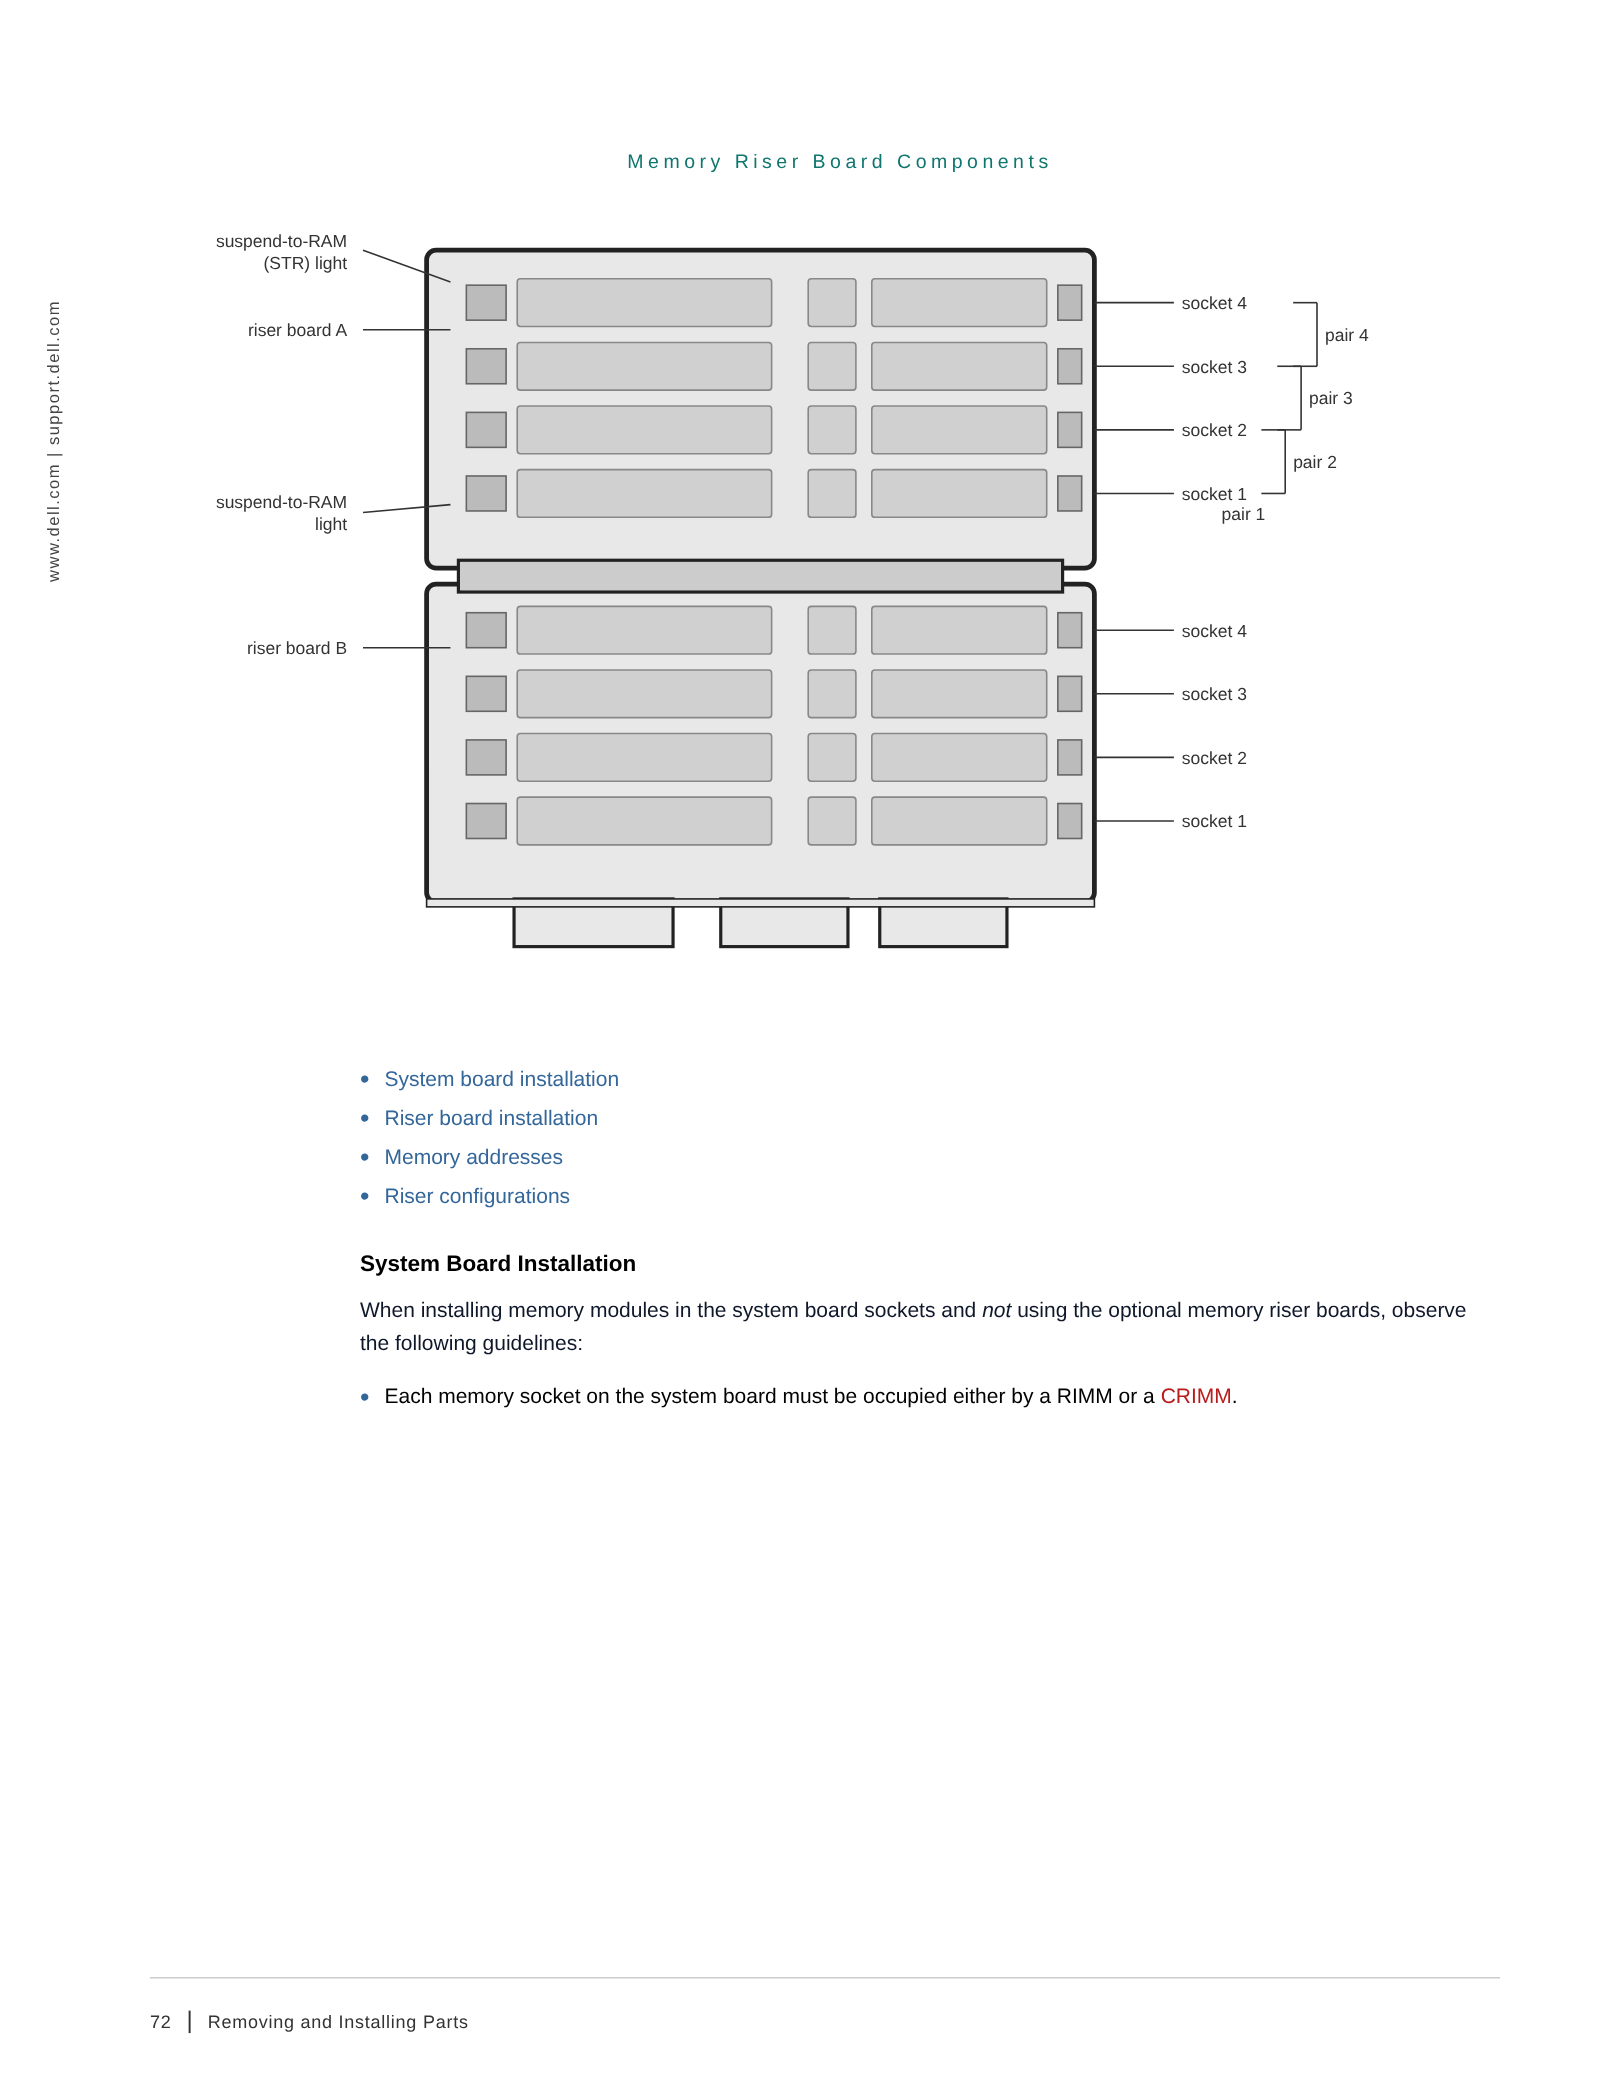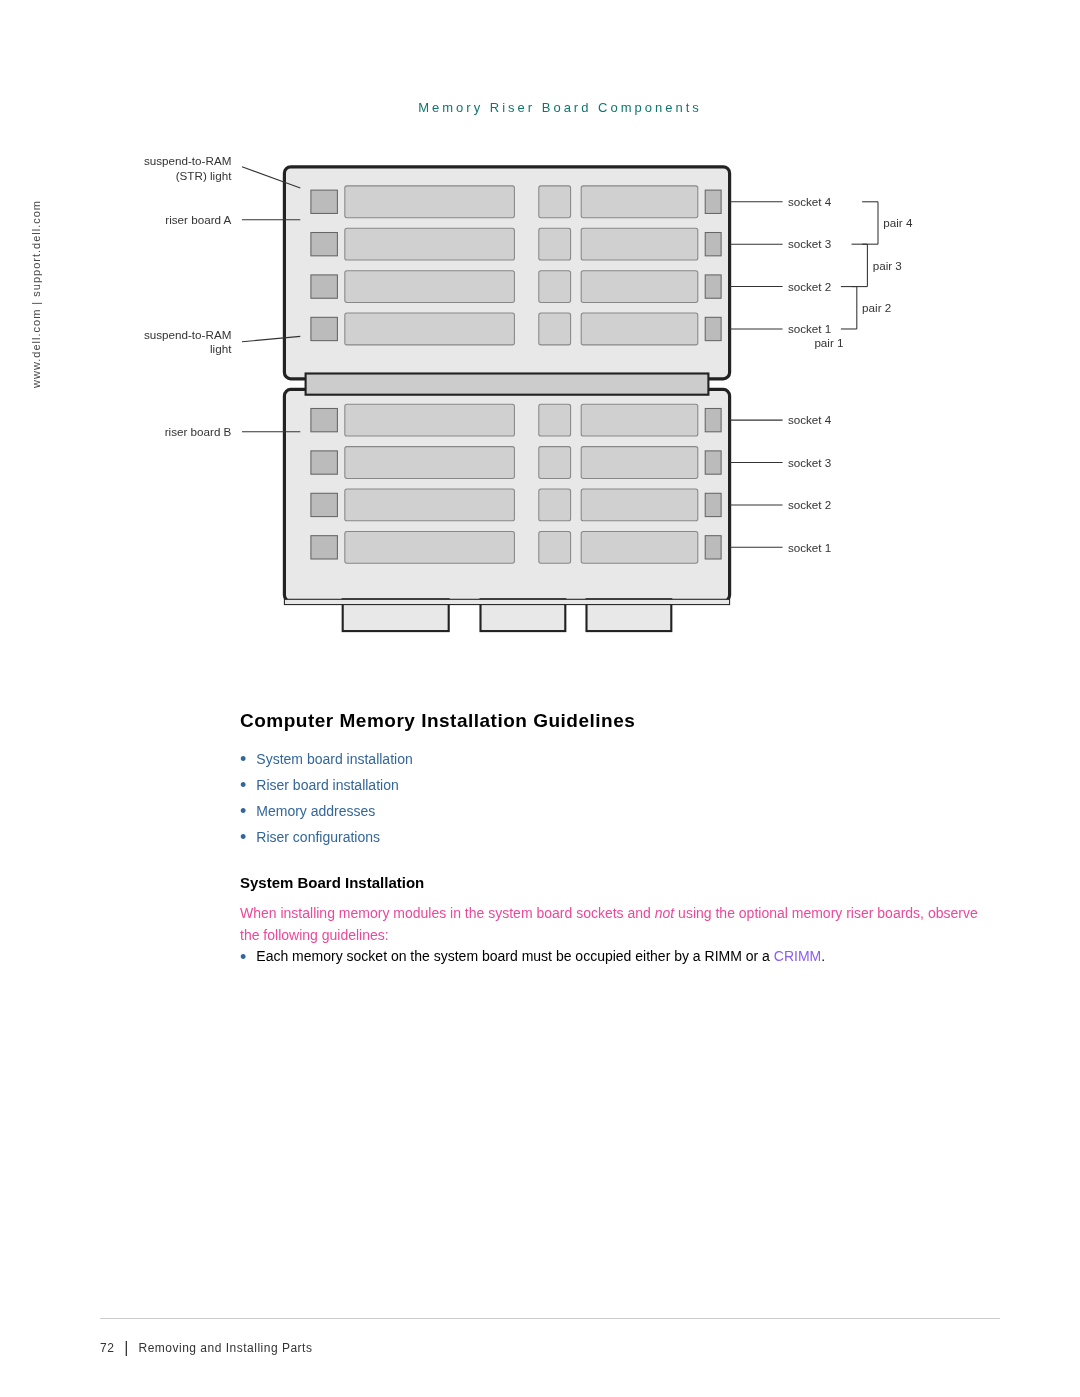--- a/index.html
+++ b/index.html
@@ -111,22 +111,23 @@
     .section-heading {
       font-size: 15px;
       font-weight: bold;
       font-family: Arial, sans-serif;
       color: #000;
       margin-bottom: 12px;
     }
 
     .body-text {
       font-size: 14px;
-      color: #ec4899;
+      color: #0f172a;
       line-height: 1.55;
+      margin-bottom: 14px;
     }
 
     .body-text em {
       font-style: italic;
     }
 
     .bullet-item {
       display: flex;
       align-items: flex-start;
       margin-bottom: 10px;
@@ -141,21 +142,21 @@
       margin-top: -1px;
       line-height: 1.4;
       flex-shrink: 0;
     }
 
     .bullet-text {
       flex: 1;
     }
 
     .link-text {
-      color: #8b5cf6;
+      color: #b91c1c;
       text-decoration: none;
     }
 
     
     .footer {
       position: absolute;
       bottom: 40px;
       left: 100px;
       right: 80px;
       display: flex;
@@ -302,21 +303,20 @@
 
         <line x1="560" y1="389" x2="610" y2="389" stroke="#333" stroke-width="1"></line>
         <text x="615" y="393" font-size="11" fill="#333">socket 1</text>
 
       </svg>
     </div>
   </div>
 
   <div class="content-area">
 
-    <h1 class="main-heading">Computer Memory Installation Guidelines</h1>
 
     <ul class="toc-list">
       <li>
         <a href="#system-board" class="toc-link">System board installation</a>
       </li>
       <li>
         <a href="#riser-board" class="toc-link">Riser board installation</a>
       </li>
       <li>
         <a href="#memory-addresses" class="toc-link">Memory addresses</a>

